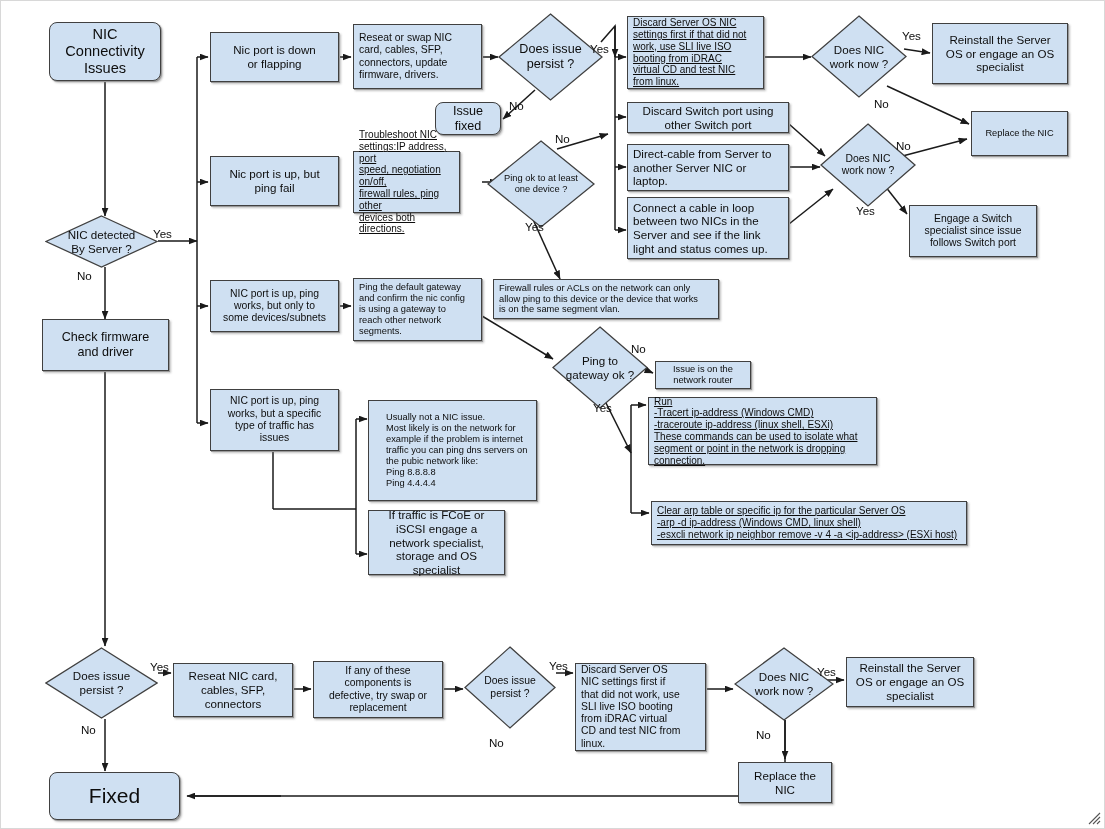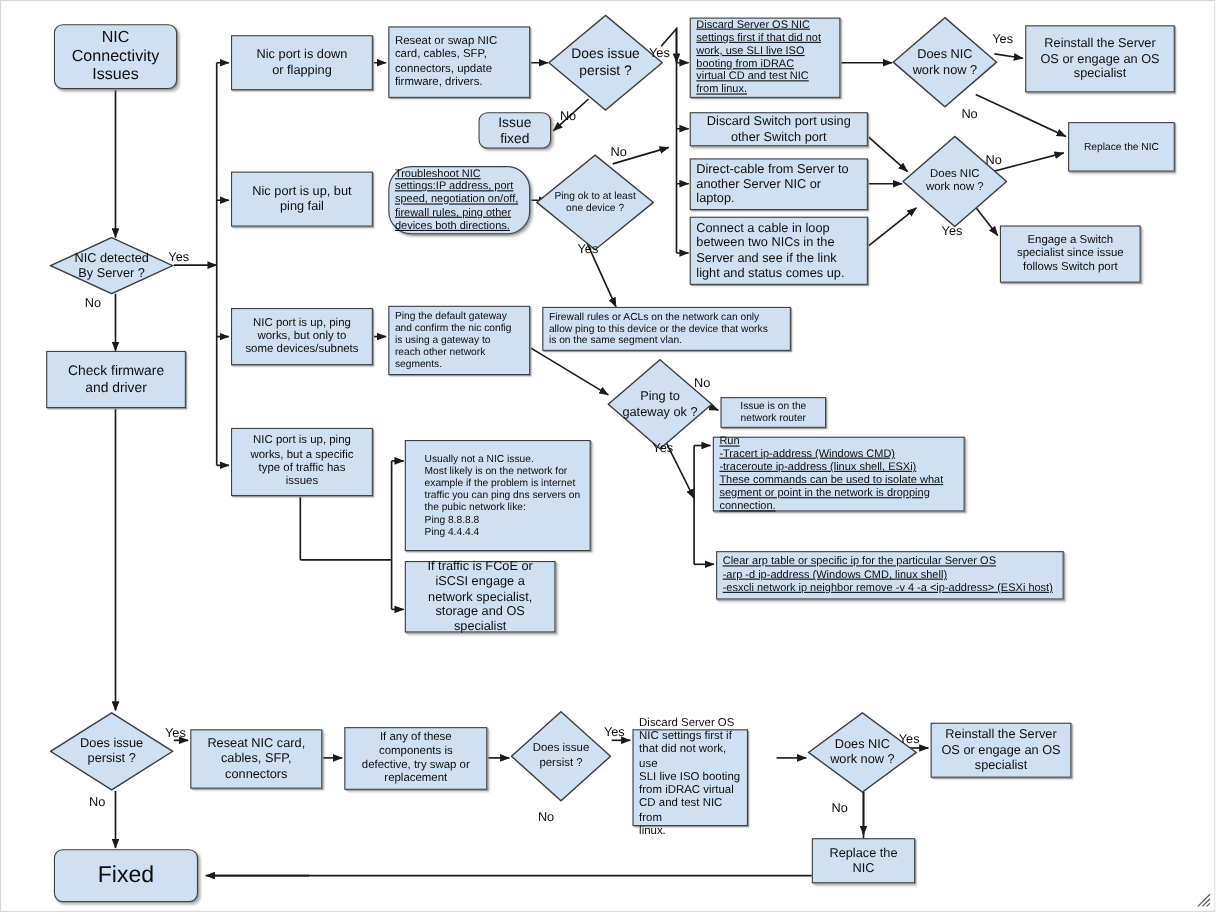--- a/index.html
+++ b/index.html
@@ -233,21 +233,21 @@
     </svg>
     <div class="dlabel f12">Does issue
 persist ?</div>
   </div>
 
   <div class="node rounded f12" style="left:434px;top:101px;width:66px;height:33px;">
     <div class="inner">Issue
 fixed</div>
   </div>
 
-  <div class="node left f8" style="left:352px;top:150px;width:129px;height:62px;border-radius:21px;">
+  <div class="node left f8" style="left:352px;top:150px;width:107px;height:62px;">
     <div class="inner">Troubleshoot NIC
 settings:IP address, port
 speed, negotiation on/off,
 firewall rules, ping other
 devices both directions.</div>
   </div>
 
   <div class="diamond" style="left:486px;top:139px;width:108px;height:88px;">
     <svg class="dshape" viewBox="0 0 108 88" preserveAspectRatio="none">
       <polygon points="54,1 107,44 54,87 1,44" fill="#cfe0f2" stroke="#404040" stroke-width="1.3"></polygon>
@@ -397,21 +397,21 @@
   </div>
 
   <div class="diamond" style="left:463px;top:645px;width:92px;height:83px;">
     <svg class="dshape" viewBox="0 0 92 83" preserveAspectRatio="none">
       <polygon points="46,1 91,41.5 46,82 1,41.5" fill="#cfe0f2" stroke="#404040" stroke-width="1.3"></polygon>
     </svg>
     <div class="dlabel f10">Does issue
 persist ?</div>
   </div>
 
-  <div class="node left f10" style="left:574px;top:662px;width:105px;height:88px;">
+  <div class="node left f10" style="left:574px;top:662px;width:131px;height:88px;">
     <div class="inner">Discard Server OS
 NIC settings first if
 that did not work, use
 SLI live ISO  booting
 from iDRAC virtual
 CD and  test NIC from
 linux.</div>
   </div>
 
   <div class="diamond" style="left:733px;top:646px;width:100px;height:74px;">

